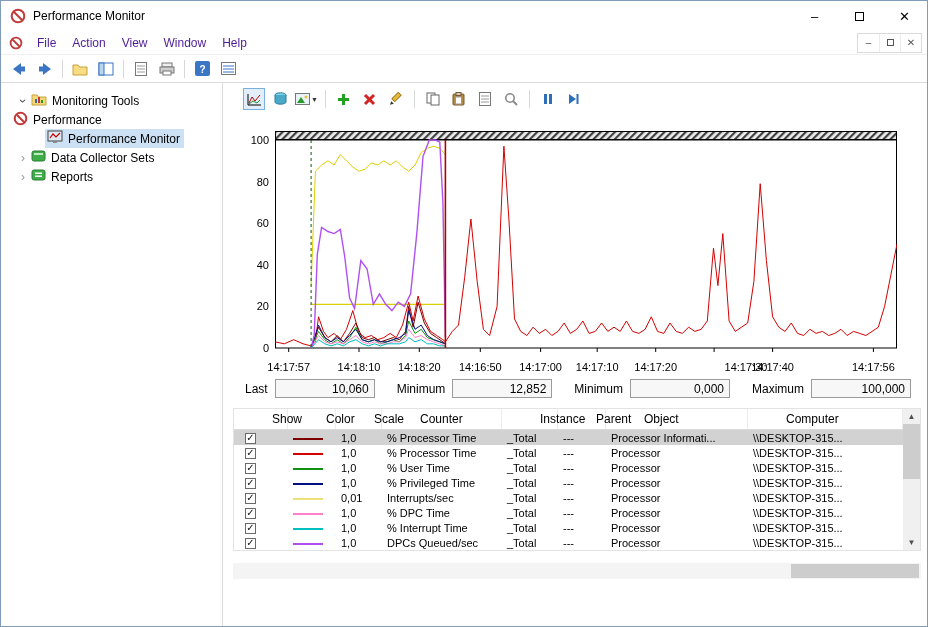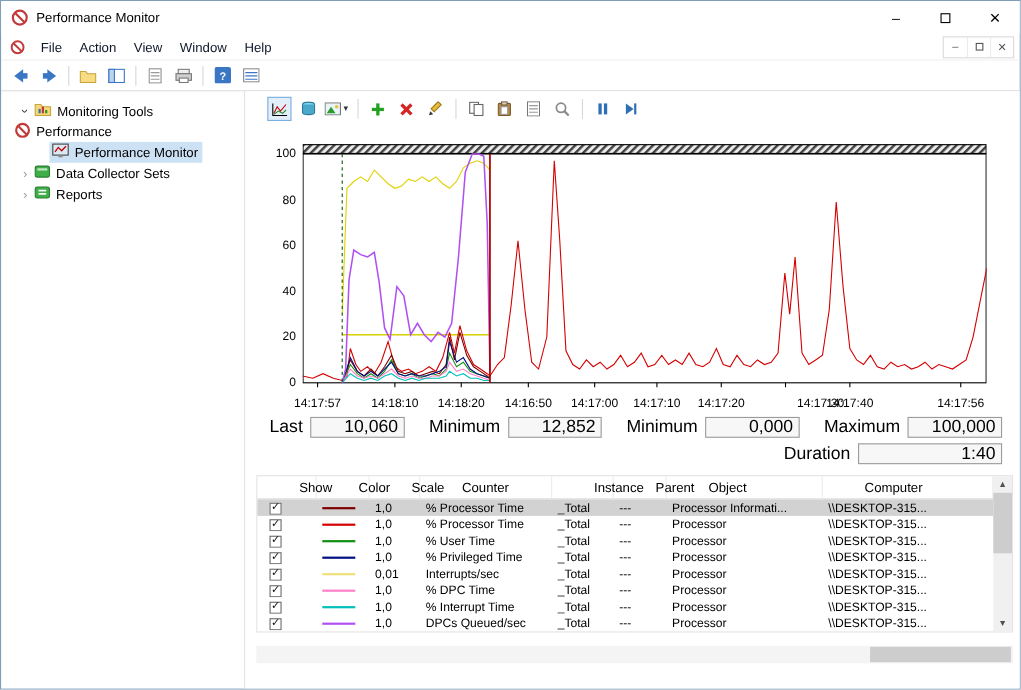--- a/index.html
+++ b/index.html
@@ -13,21 +13,21 @@
   .tb-icon { margin:0 7px 0 9px; display:flex; }
   .tb-title { font-size:12px; color:#000; }
   .caption { margin-left:auto; display:flex; height:100%; }
   .cap-btn { width:45px; display:flex; align-items:center; justify-content:center; font-size:13px; color:#000; }
   .maxbox { width:9px; height:9px; border:1px solid #000; display:inline-block; }
 
   
   .menubar { height:24px; display:flex; align-items:center; padding-left:6px; font-size:12px;
              border-bottom:1px solid #f0f0f0; flex:0 0 auto; }
   .menu-icon { margin:0 6px 0 2px; display:flex; }
-  .menu-item { padding:0 8px; height:100%; display:flex; align-items:center; color:#0f172a; }
+  .menu-item { padding:0 8px; height:100%; display:flex; align-items:center; color:#4c1d95; }
   .mdi-controls { margin-left:auto; margin-right:5px; display:flex; border:1px solid #dadada; }
   .mdi-btn { width:21px; height:18px; display:flex; align-items:center; justify-content:center;
              font-size:10px; color:#555; border-left:1px solid #ececec; }
   .mdi-btn:first-child { border-left:none; }
   .mdi-maxbox { width:7px; height:7px; border:1px solid #555; display:inline-block; }
 
   
   .toolbar { height:28px; display:flex; align-items:center; gap:2px; padding-left:6px;
              border-bottom:1px solid #dcdcdc; flex:0 0 auto; }
   .tbtn { width:24px; height:24px; display:flex; align-items:center; justify-content:center; }
@@ -50,21 +50,21 @@
   .pbtn.pressed { border:1px solid #7ab0e0; background:#e2eefa; }
   .pcaret { font-size:7px; color:#333; margin-left:1px; }
 
   
   .chart-wrap { position:relative; height:264px; margin-left:12px; }
   #chart-svg { position:absolute; left:40px; top:16px; }
   .ylab { position:absolute; width:32px; text-align:right; font-size:11px; left:2px; color:#000; }
   .xlab { position:absolute; font-size:11px; top:246px; width:58px; text-align:center; color:#000; }
 
   
-  .stats { margin:0 16px 0 0; font-size:16px; }
+  .stats { margin:0 16px 0 0; font-size:12px; }
   .stat-row { display:flex; justify-content:flex-end; align-items:center; margin-bottom:5px; }
   .stat-label { margin:0 7px 0 22px; }
   .stat-box { width:131px; height:19px; border:1px solid #9b9b9b; background:#f7f7f7;
               display:flex; align-items:center; justify-content:flex-end; padding-right:5px; }
 
   
   .table-wrap { margin:10px 6px 0 10px; display:flex; border:1px solid #e3e3e3; }
   .ctable { flex:1; min-width:0; }
   .ct-header, .ct-row { display:grid; grid-template-columns:54px 48px 46px 120px 56px 48px 142px 1fr; }
   .ct-header { height:21px; border-bottom:1px solid #dcdcdc; align-items:center; font-size:12px; }
@@ -398,24 +398,20 @@
         <div class="stat-row">
           <span class="stat-label">Last</span>
           <span class="stat-box">10,060</span>
           <span class="stat-label">Minimum</span>
           <span class="stat-box">12,852</span>
           <span class="stat-label">Minimum</span>
           <span class="stat-box">0,000</span>
           <span class="stat-label">Maximum</span>
           <span class="stat-box">100,000</span>
         </div>
-        <div class="stat-row">
-          <span class="stat-label">Duration</span>
-          <span class="stat-box">1:40</span>
-        </div>
       </div>
 
       <div class="table-wrap">
         <div class="ctable">
           <div class="ct-header" id="counter-headers">
               <div class="ct-hcell">Show</div>
               <div class="ct-hcell">Color</div>
               <div class="ct-hcell">Scale</div>
               <div class="ct-hcell">Counter</div>
               <div class="ct-hcell">Instance</div>

